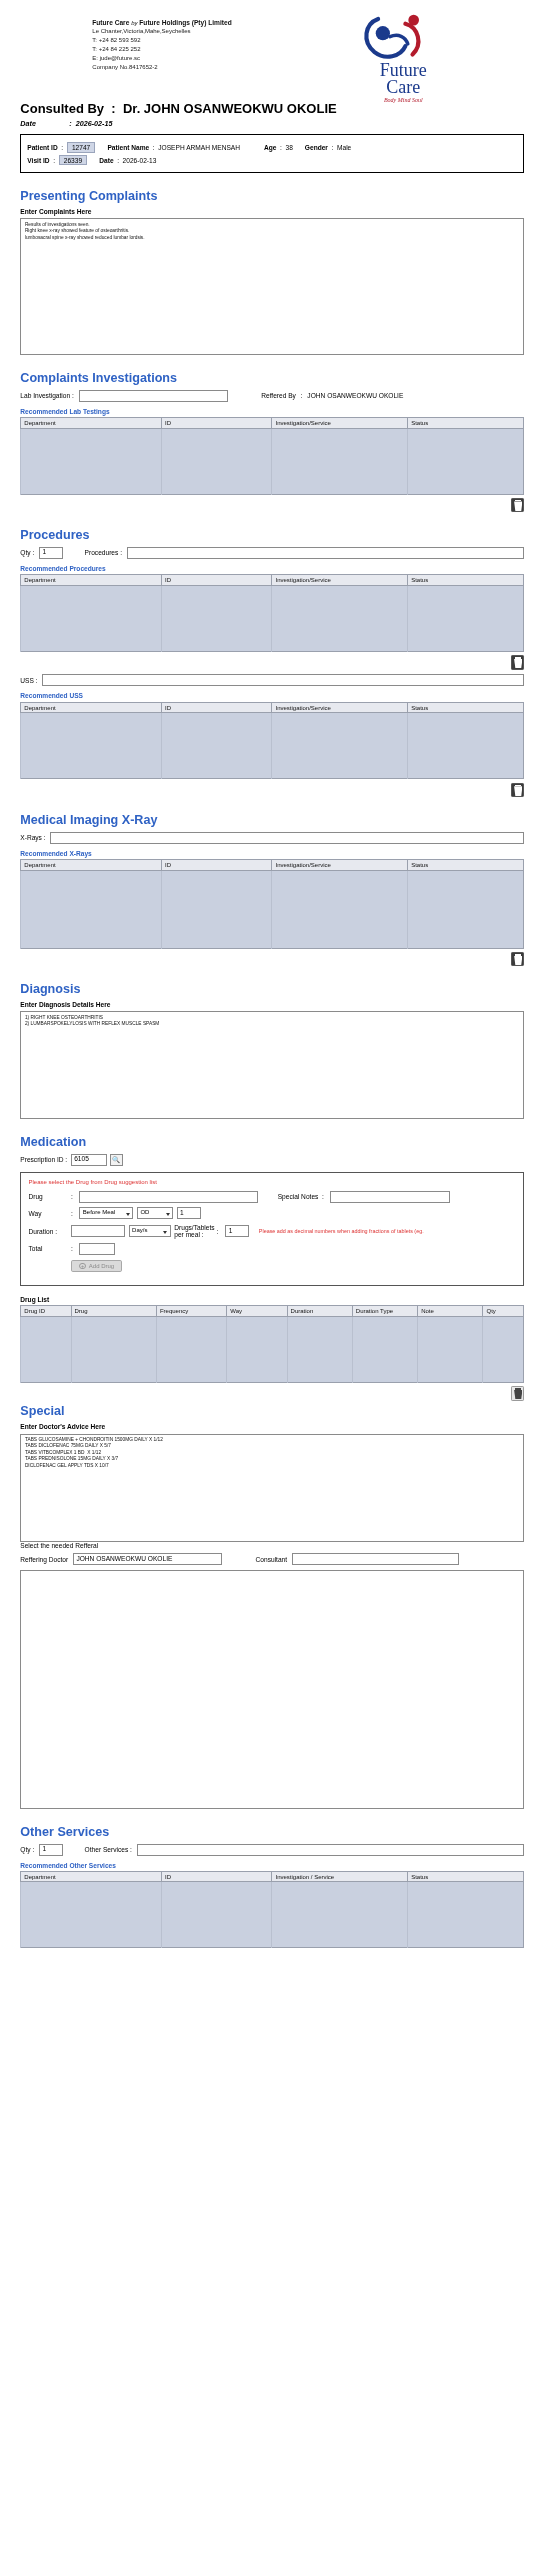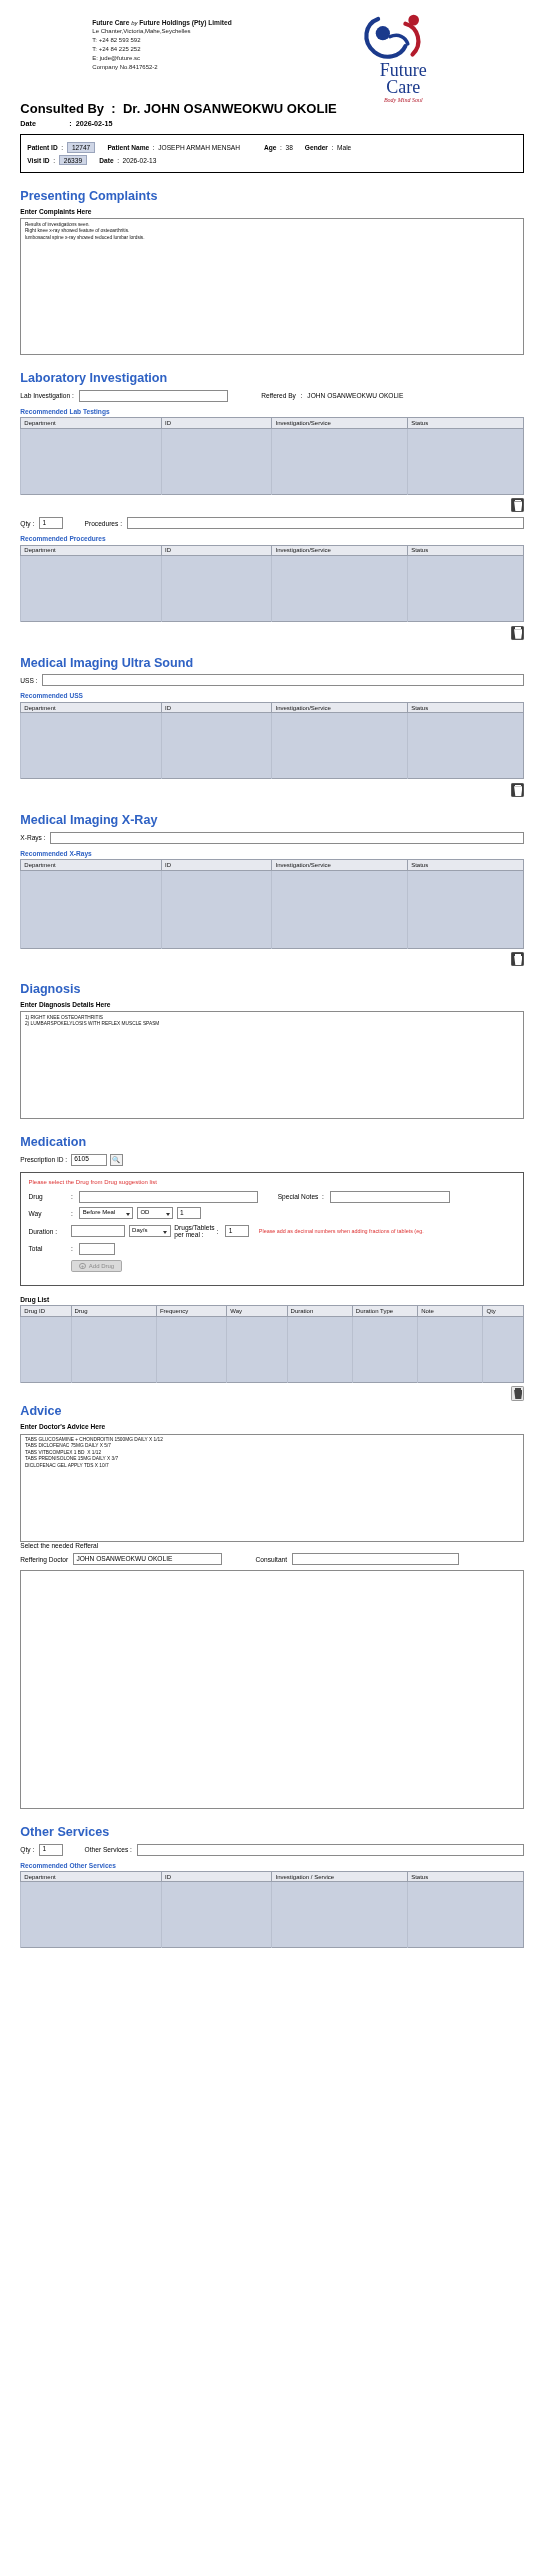--- a/index.html
+++ b/index.html
@@ -28,21 +28,21 @@
   .logo { position: relative; width: 120px; height: 78px; }
   .logo svg { display: block; }
   .logo-text { text-align: center; margin-top: -2.4px; }
   .logo-future { font-family: "Liberation Serif", serif; font-size: 18px; color: #1b3a8c; line-height: 0.95; }
   .logo-care { font-family: "Liberation Serif", serif; font-size: 18px; color: #1b3a8c; line-height: 0.95; }
   .logo-tag { font-family: "Liberation Serif", serif; font-style: italic; font-size: 6px; color: #b31b2c; margin-top: 1.2px; }
 
   
   .consult-line { font-size: 13px; font-weight: bold; margin: 3.6px 0 2.4px 0; }
   .consult-line .val { font-weight: bold; }
-  .date-line { font-size: 7.2px; font-weight: bold; margin: 3.6px 0 6px 0; }
+  .date-line { font-size: 7.2px; font-weight: bold; margin: 3.6px 0 6px 0; font-style: italic; }
   .date-line .lbl { display: inline-block; width: 47px; }
 
   
   .patient-box {
     border: 0.6px solid #000;
     padding: 4.8px 6px;
     margin-bottom: 13px;
     font-size: 6.6px;
   }
   .patient-row { display: flex; align-items: center; margin: 2.4px 0; }
@@ -288,21 +288,21 @@
       <span class="v">2026-02-13</span>
     </div>
   </div>
 
   <h2 class="section">Presenting Complaints</h2>
   <div class="sub-label">Enter Complaints Here</div>
   <div class="ta med">Results of investigations seen.
 Right knee x-ray showed feature of osteoarthritis.
 lumbosacral spine x-ray showed reduced lumbar lordsis.</div>
 
-  <h2 class="section">Laboratory  Investigation</h2>
+  <h2 class="section">Complaints  Investigations</h2>
   <div class="inline-row">
     <span class="lbl">Lab Investigation :</span>
     <span class="inp w-250"></span>
     <span class="sp-40"></span>
     <span class="lbl">Reffered By</span>
     <span class="lbl">:</span>
     <span class="lbl">JOHN OSANWEOKWU OKOLIE</span>
   </div>
   <div class="blue-label">Recommended Lab Testings</div>
   <table class="grid">
@@ -320,20 +320,21 @@
           <td></td>
           <td></td>
           <td></td>
         </tr>
     </tbody>
   </table>
   <div class="trash-row">
     <div class="trash"></div>
   </div>
 
+  <h2 class="section">Procedures</h2>
   <div class="inline-row">
     <span class="lbl">Qty :</span>
     <span class="inp w-40">1</span>
     <span class="sp-20"></span>
     <span class="lbl">Procedures :</span>
     <span class="inp w-grow"></span>
   </div>
   <div class="blue-label">Recommended Procedures</div>
   <table class="grid">
     <thead>
@@ -350,21 +351,20 @@
           <td></td>
           <td></td>
           <td></td>
         </tr>
     </tbody>
   </table>
   <div class="trash-row">
     <div class="trash"></div>
   </div>
 
-  <h2 class="section">Medical Imaging Ultra Sound</h2>
   <div class="inline-row">
     <span class="lbl">USS :</span>
     <span class="inp w-grow"></span>
   </div>
   <div class="blue-label">Recommended USS</div>
   <table class="grid">
     <thead>
       <tr>
         <th style="width:28%">Department</th>
         <th style="width:22%">ID</th>
@@ -495,21 +495,21 @@
           <td></td>
           <td></td>
           <td></td>
       </tr>
     </tbody>
   </table>
 
   <div class="advice-head">
     <div class="trash light"></div>
   </div>
-  <h2 class="section" style="margin-top:3.6px">Advice</h2>
+  <h2 class="section" style="margin-top:3.6px">Special</h2>
   <div class="sub-label">Enter Doctor's Advice Here</div>
   <div class="ta">TABS GLUCOSAMINE + CHONDROITIN 1500MG DAILY X 1/12
 TABS DICLOFENAC 75MG DAILY X 5/7
 TABS VITBCOMPLEX 1 BD  X 1/12
 TABS PREDNISOLONE 15MG DAILY X 3/7
 DICLOFENAC GEL APPLY TDS X 10/7</div>
 
   <div class="refer-note">Select the needed Refferal</div>
   <div class="inline-row">
     <span class="lbl">Reffering Doctor</span>

